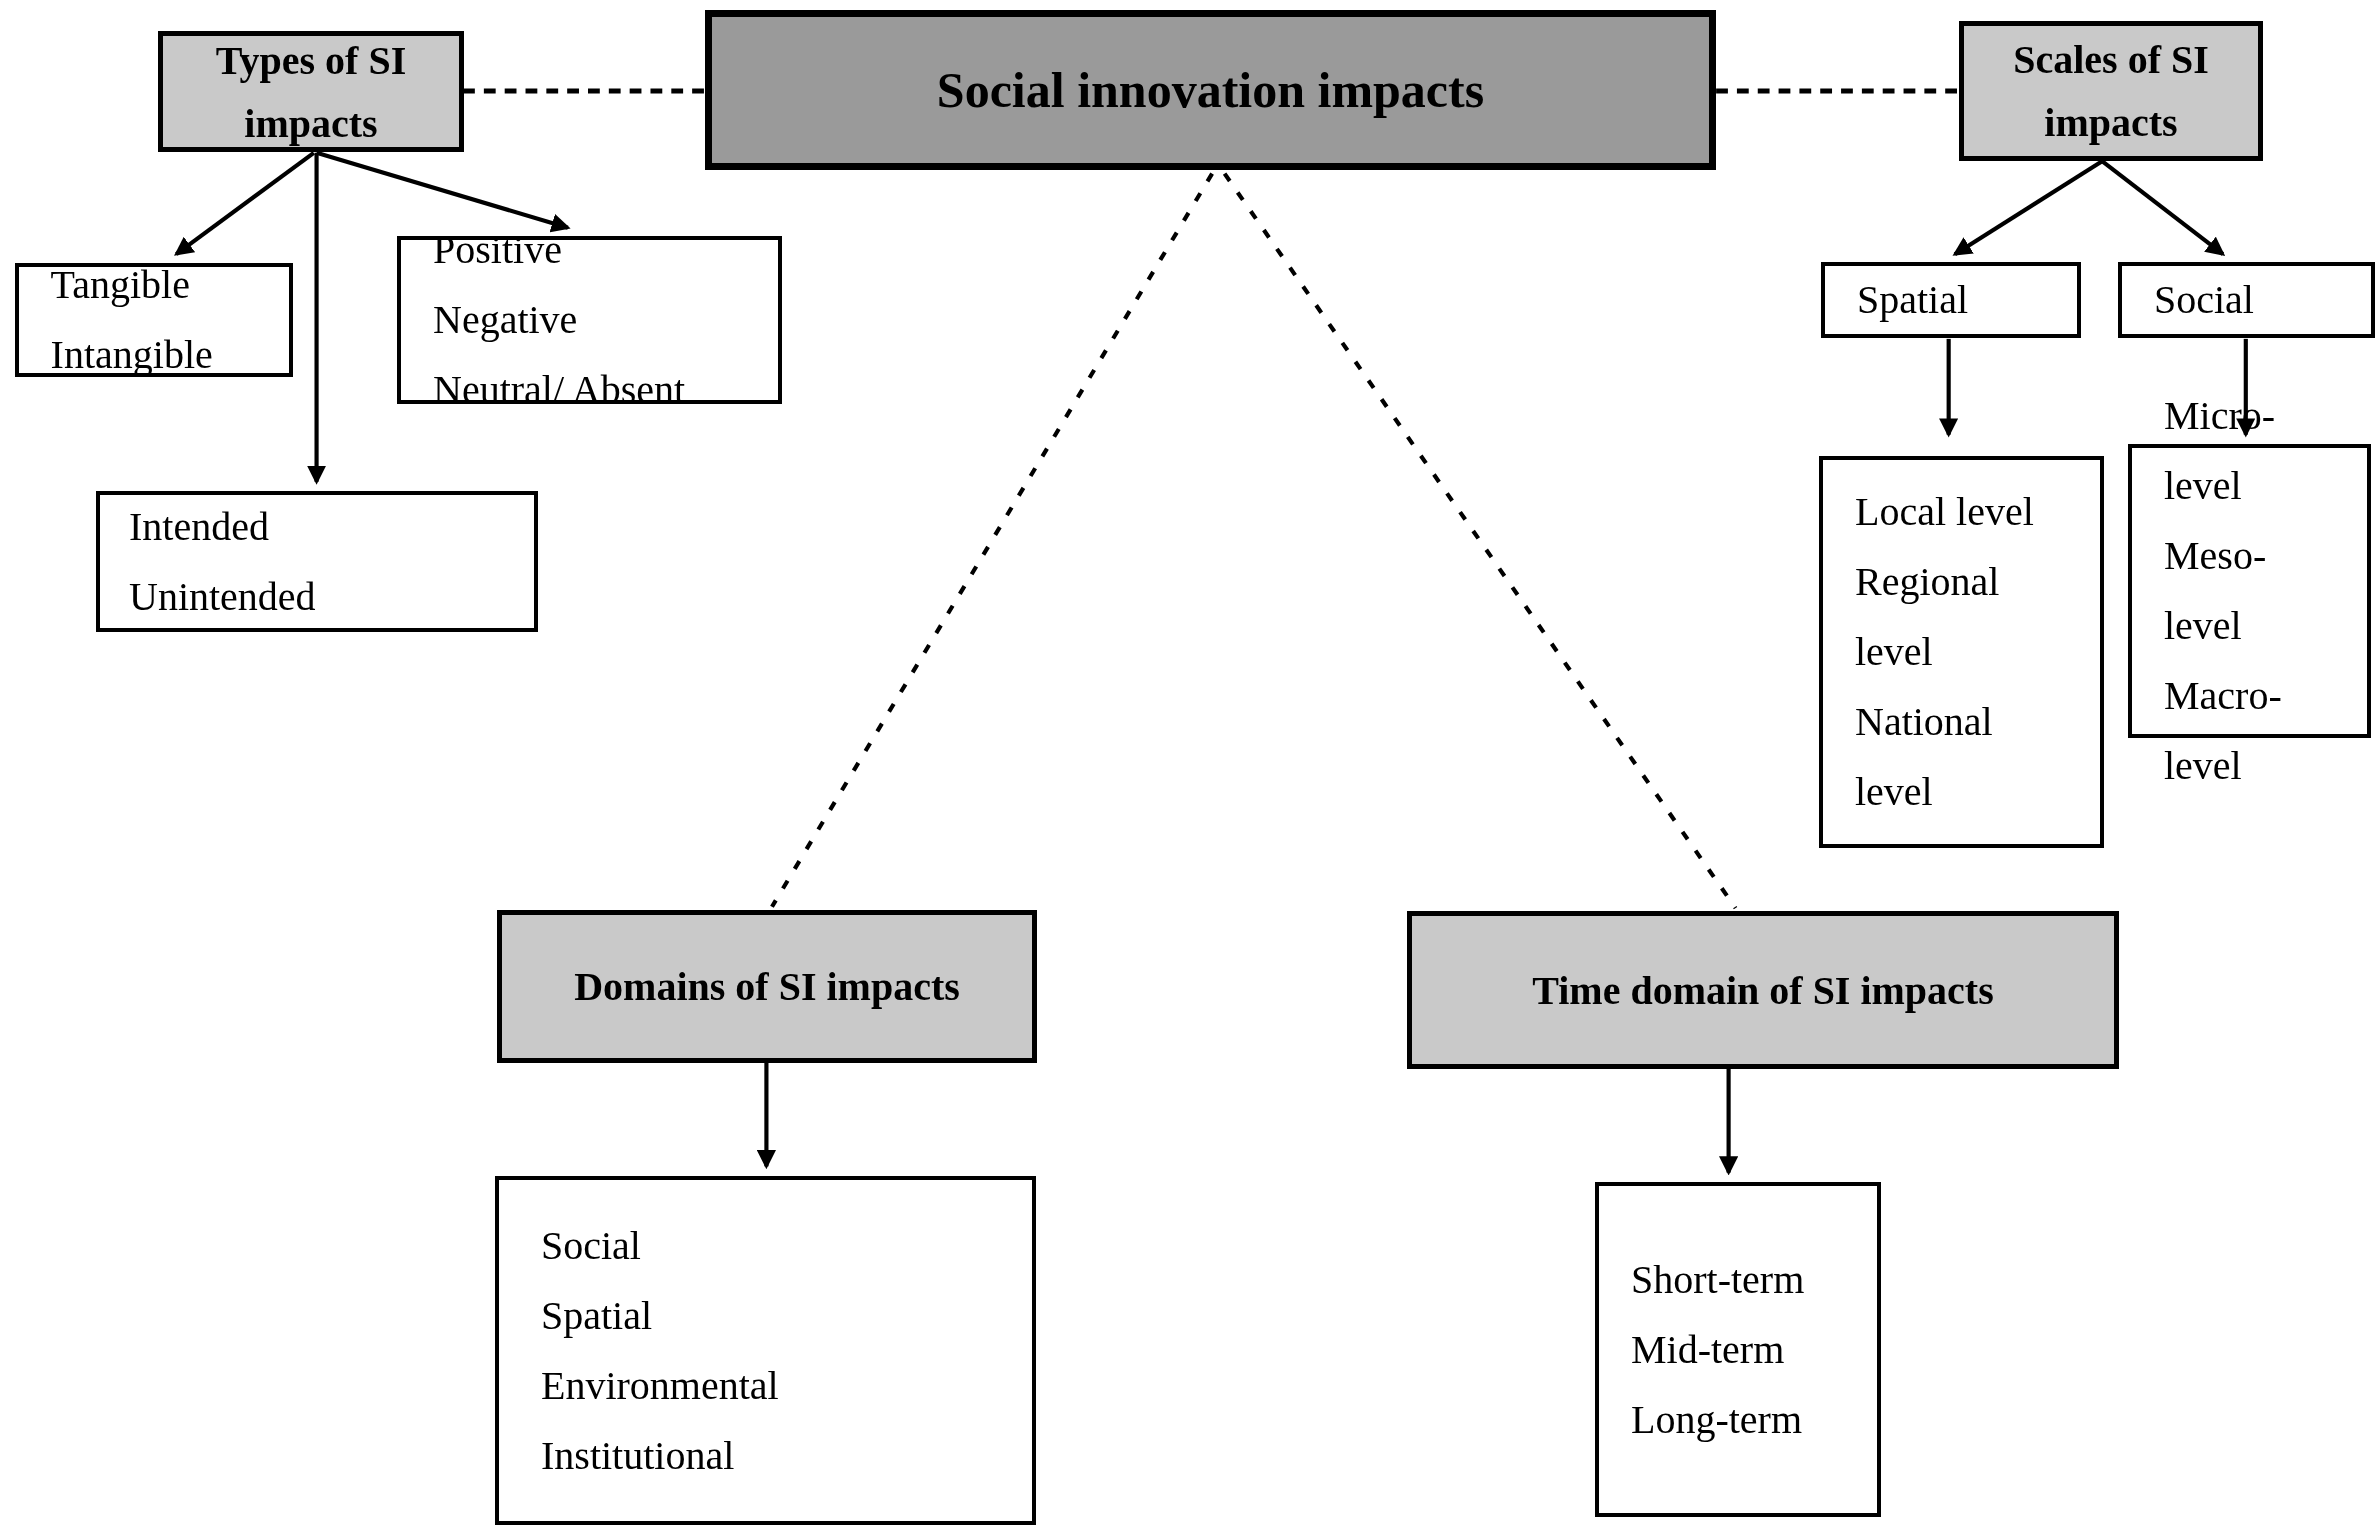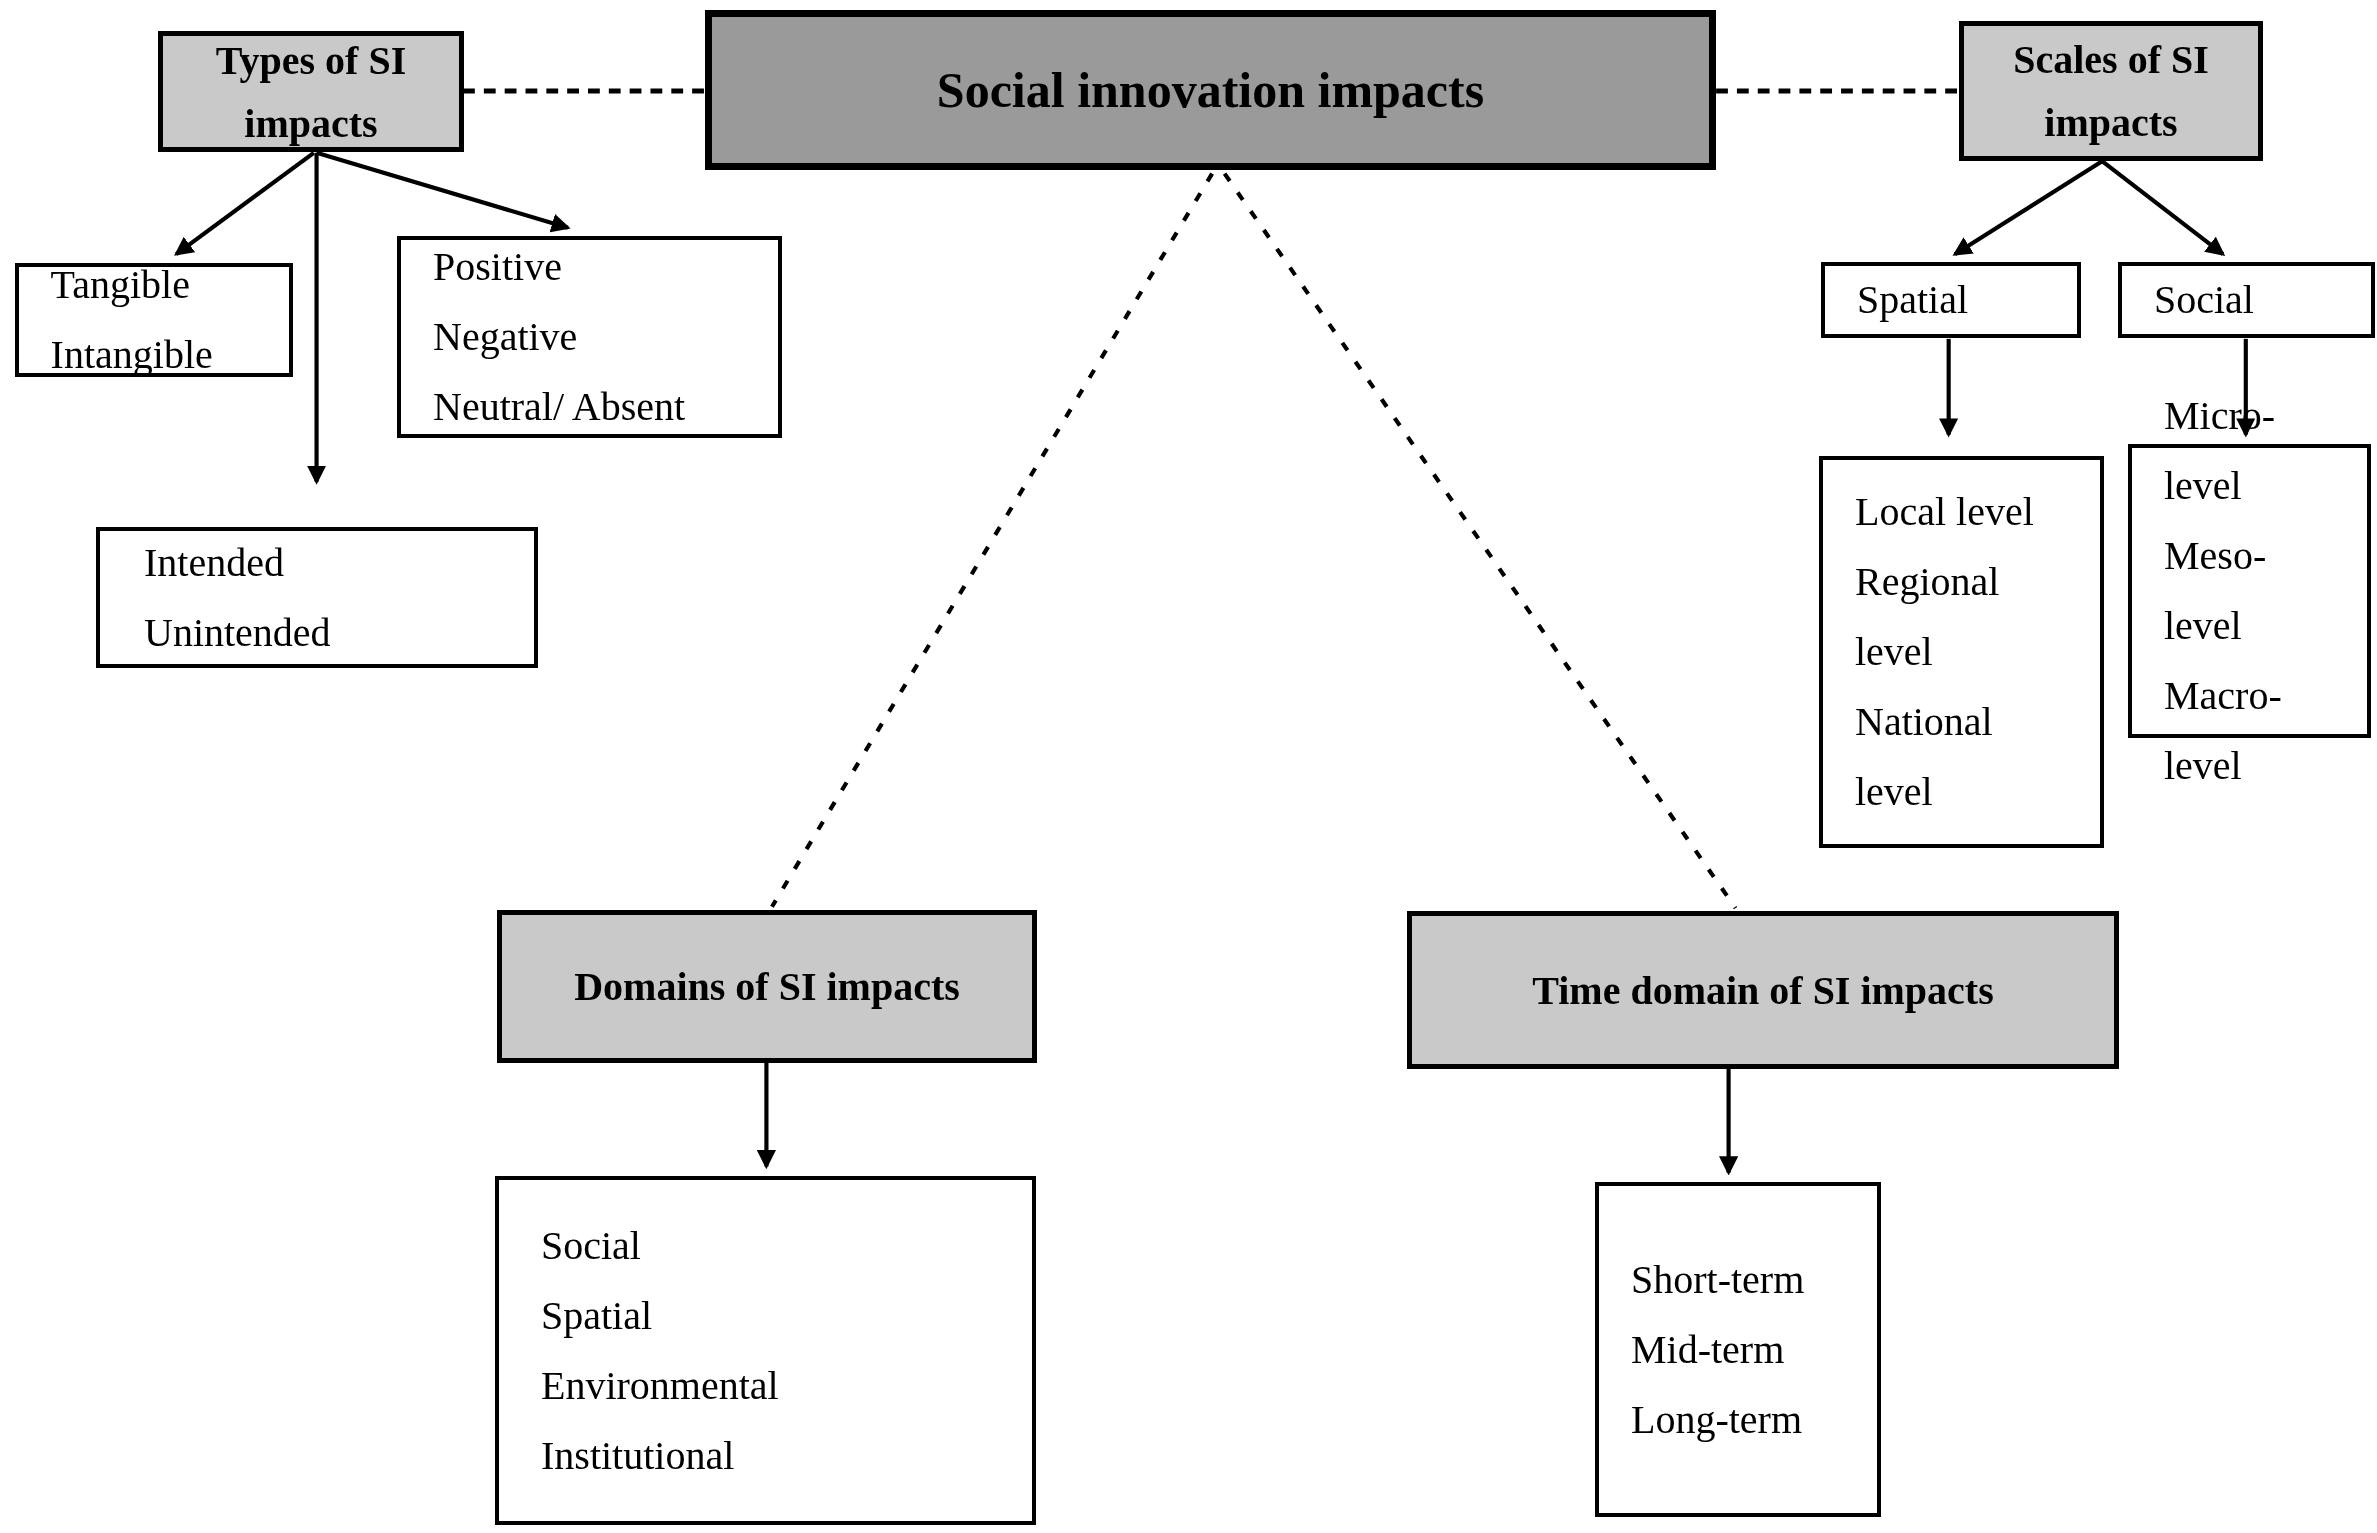--- a/index.html
+++ b/index.html
@@ -48,22 +48,22 @@
     align-items: flex-start;
     text-align: left;
     padding-left: 32px;
     padding-right: 7px;
   }
   
   #node-center         { left: 705px; top: 10.4px;   width: 1011px; height: 160px; }
   #node-types          { left: 158px;  top: 31px;   width: 306px;  height: 121px; }
   #node-scales         { left: 1959px; top: 21px;   width: 304px;  height: 140px; }
   #node-tangible       { left: 14.6px;   top: 263px;  width: 278px;  height: 114px; }
-  #node-valence        { left: 397px;  top: 236px;  width: 385px;  height: 202px; }
-  #node-intention      { left: 96px;  top: 491px;  width: 442px;  height: 141px; padding-left: 44px; margin-top: 36px; }
+  #node-valence        { left: 397px;  top: 236px;  width: 385px;  height: 168px; }
+  #node-intention      { left: 96px;  top: 491px;  width: 442px;  height: 141px; padding-left: 29px; }
   #node-spatial        { left: 1821px; top: 262px;  width: 260px;  height: 76px; }
   #node-social-scale   { left: 2118px; top: 262px;  width: 257px;  height: 76px; }
   #node-spatial-levels { left: 1819px; top: 444px;  width: 285px;  height: 392px; margin-top: 12px; }
   #node-social-levels  { left: 2128px; top: 444px;  width: 243px;  height: 294px; }
   #node-domains        { left: 497px;  top: 910px; width: 540px;  height: 153px; }
   #node-domain-list    { left: 495px;  top: 1176px; width: 541px;  height: 349px; padding-left: 42px; }
   #node-time           { left: 1407px; top: 911px; width: 712px;  height: 158px; font-family: Liberation Serif, serif; }
   #node-time-list      { left: 1595px; top: 1182px; width: 286px;  height: 335px; }
 </style>
 </head>

